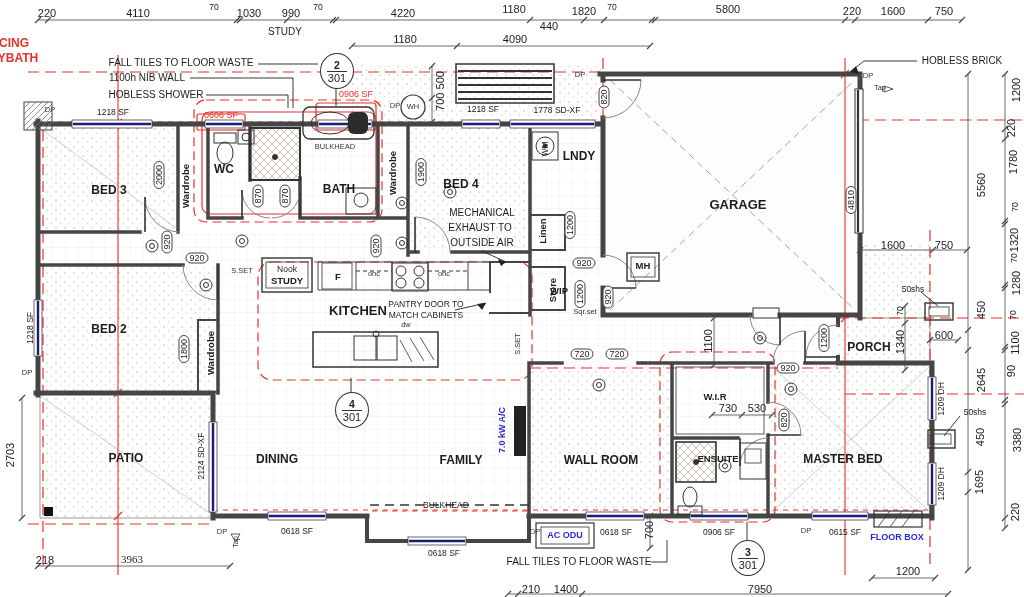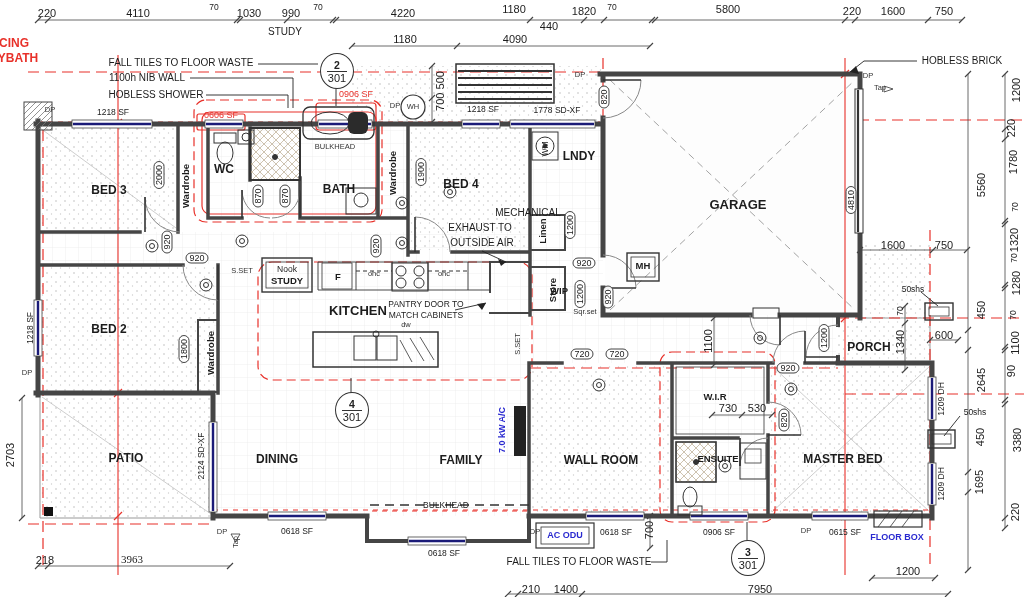--- a/index.html
+++ b/index.html
@@ -352,21 +352,21 @@
       <span class="lbl roomsm rot" style="left: 393px; top: 173px;">Wardrobe</span>
       <span class="lbl roomsm rot" style="left: 211px; top: 353px;">Wardrobe</span>
       <span class="lbl roomsm rot" style="left: 543px; top: 231px;">Linen</span>
       <span class="lbl roomsm rot" style="left: 553px; top: 290px;">Store</span>
       <span class="lbl notesm rot" style="left: 545px; top: 149px;">WM</span>
       <span class="lbl tiny" style="left: 413px; top: 107px;">WH</span>
       <span class="lbl note" style="left: 181px; top: 63px;">FALL TILES TO FLOOR WASTE</span>
       <span class="lbl note" style="left: 147px; top: 78px;">1100h NIB WALL</span>
       <span class="lbl note" style="left: 156px; top: 95px;">HOBLESS SHOWER</span>
       <span class="lbl note" style="left: 962px; top: 61px;">HOBLESS BRICK</span>
-      <span class="lbl note" style="left: 482px; top: 213px; margin-left: 46px;">MECHANICAL</span>
+      <span class="lbl note" style="left: 482px; top: 213px;">MECHANICAL</span>
       <span class="lbl note" style="left: 480px; top: 228px;">EXHAUST TO</span>
       <span class="lbl note" style="left: 482px; top: 243px;">OUTSIDE AIR</span>
       <span class="lbl notesm" style="left: 426px; top: 304px;">PANTRY DOOR TO</span>
       <span class="lbl notesm" style="left: 426px; top: 315px;">MATCH CABINETS</span>
       <span class="lbl tiny" style="left: 335px; top: 147px;">BULKHEAD</span>
       <span class="lbl notesm" style="left: 446px; top: 505px;">BULKHEAD</span>
       <span class="lbl tiny" style="left: 374px; top: 274px;">ohc</span>
       <span class="lbl tiny" style="left: 444px; top: 274px;">ohc</span>
       <span class="lbl tiny" style="left: 406px; top: 325px;">dw</span>
       <span class="lbl tiny" style="left: 242px; top: 271px;">S.SET</span>

